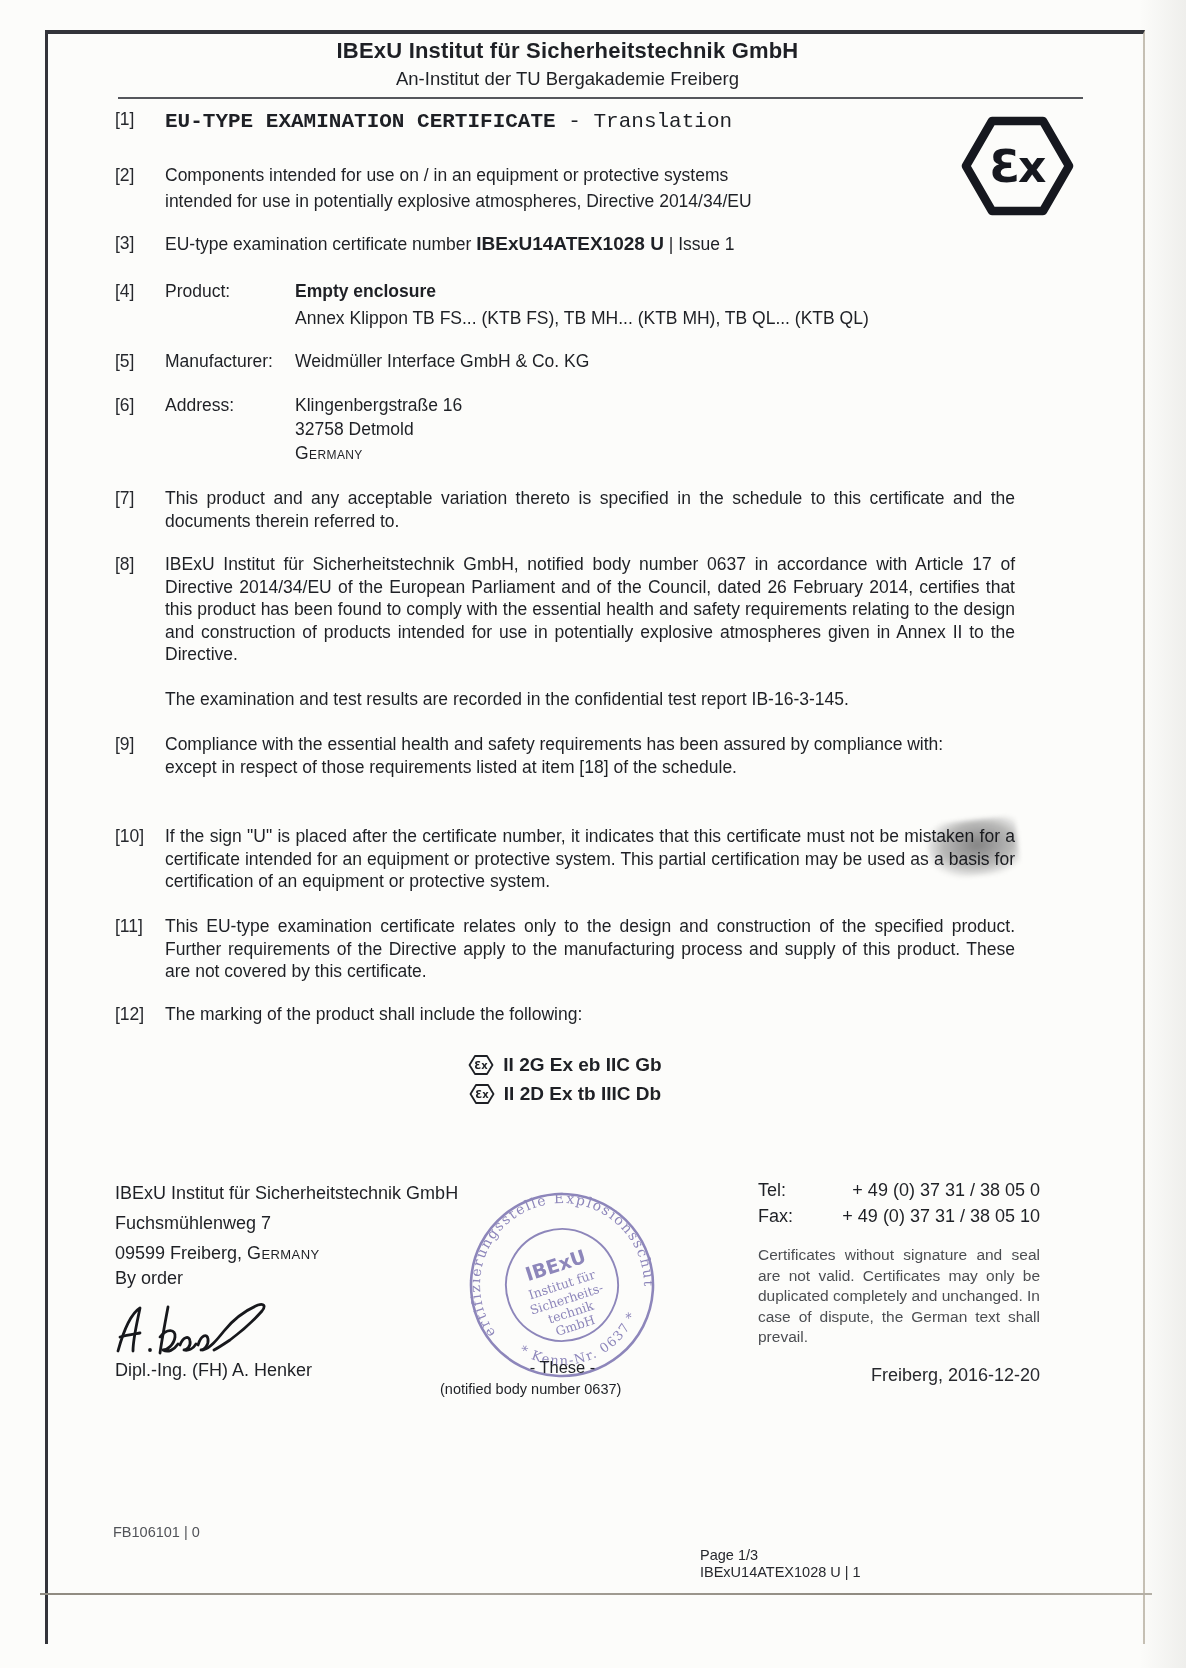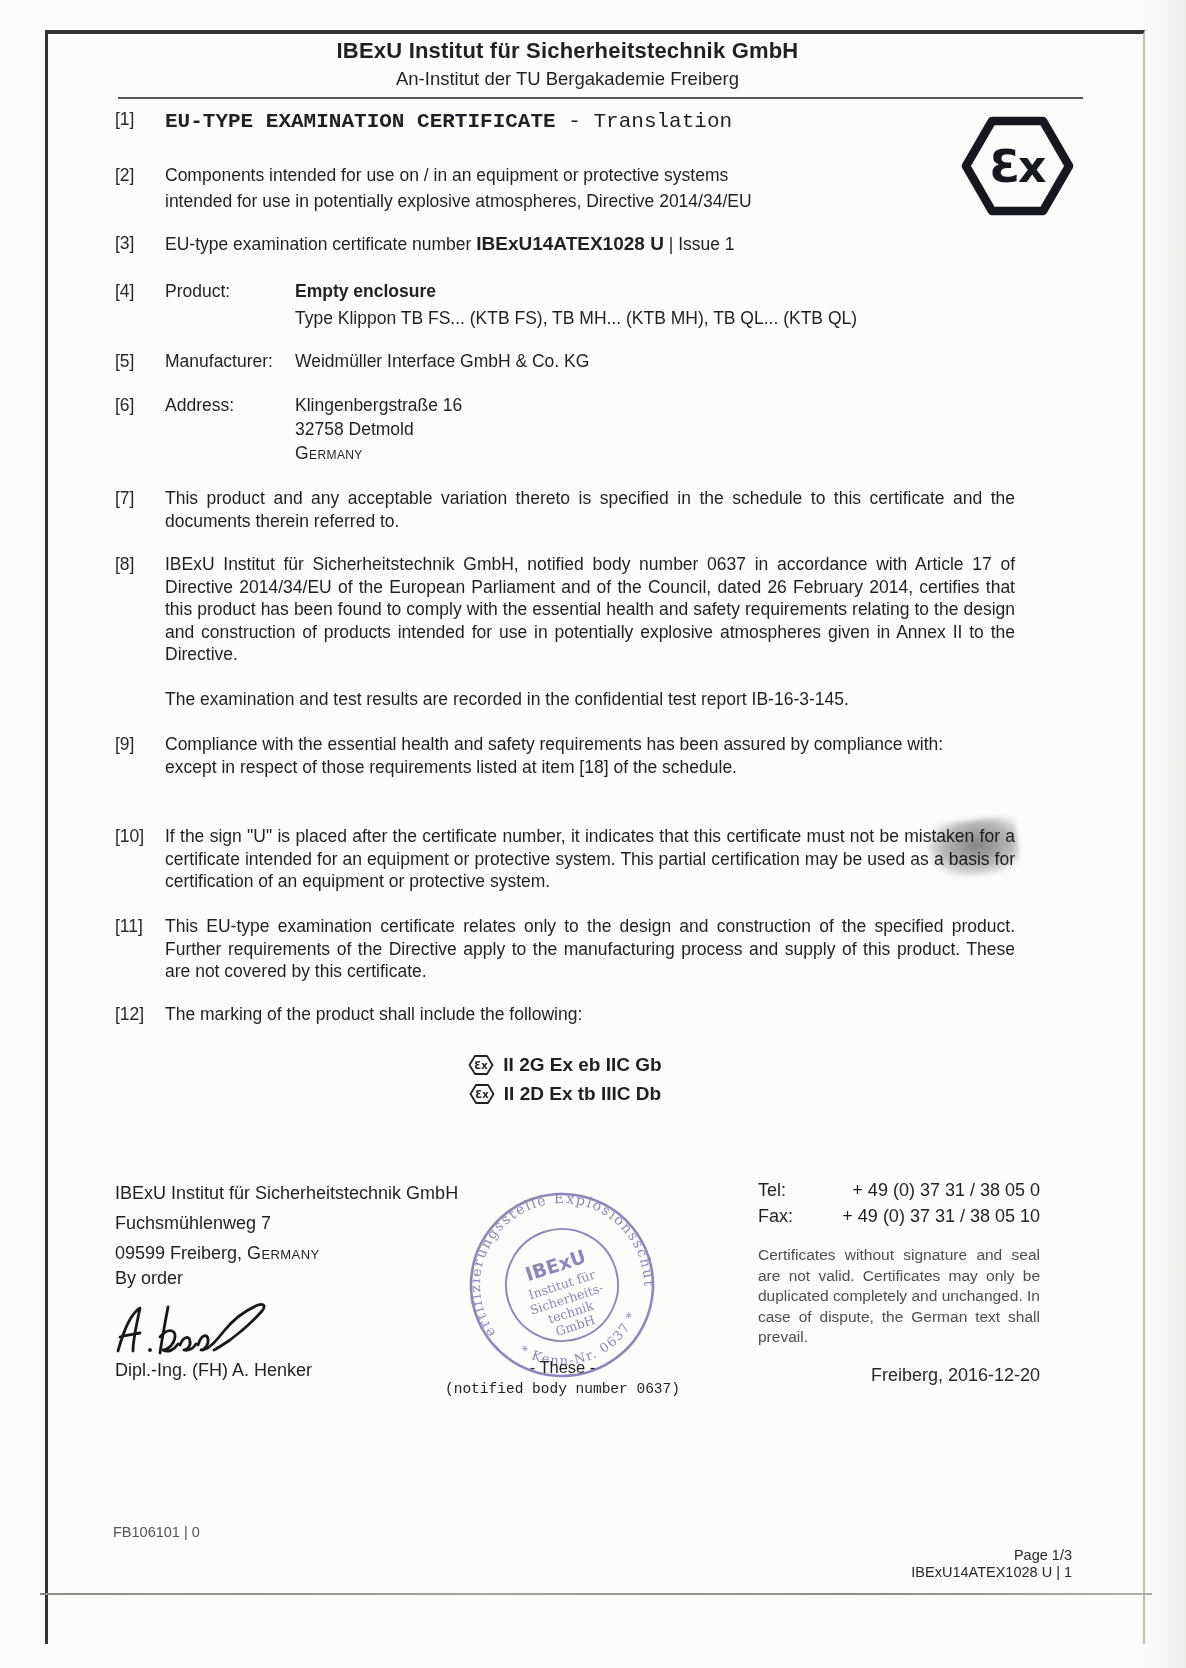--- a/index.html
+++ b/index.html
@@ -64,24 +64,24 @@
 
   .c-right{position:absolute;left:758px;top:1177px;width:282px;}
   .tf-row{display:flex;font-size:18px;line-height:26px;}
   .tf-row .k{flex:none;width:58px;}
   .tf-row .v{flex:1;text-align:right;}
   .notice{margin-top:16px;font-size:15.5px;line-height:20.5px;text-align:justify;color:#4c4e52;}
   .place-date{margin-top:17px;font-size:18px;text-align:right;color:#26282d;}
 
   .seal-svg{position:absolute;left:467px;top:1190px;opacity:.88;}
   .seal-cap{position:absolute;left:455px;top:1358px;width:215px;text-align:center;font-size:16.5px;}
-  .seal-cap2{position:absolute;left:440px;top:1381px;width:245px;text-align:center;font-size:14.5px;font-family:Liberation Mono, monospace;}
+  .seal-cap2{position:absolute;left:440px;top:1381px;width:245px;font-size:14.5px;}
 
   .f-left{position:absolute;left:113px;top:1524px;font-size:14.5px;color:#515358;}
-  .f-right{position:absolute;left:700px;top:1547px;width:372px;text-align:right;font-size:14.5px;line-height:17px;color:#26282d;}
+  .f-right{position:absolute;left:700px;top:1547px;width:372px;font-size:14.5px;line-height:17px;color:#26282d;}
   .f-rule{position:absolute;left:40px;top:1593px;width:1112px;height:2px;
           background:linear-gradient(90deg,#8f8a80,#a7a299 40%,#8f8a80 75%,#b5b0a6);}
 
   .smudge{
     position:absolute;left:928px;top:820px;width:90px;height:56px;
     background:radial-gradient(ellipse at 55% 45%, rgba(12,12,14,.5) 0%, rgba(12,12,14,.28) 50%, rgba(12,12,14,0) 78%);
     filter:blur(2px);transform:rotate(-6deg);
     pointer-events:none;
   }
   .scan-shade{position:absolute;right:0;top:0;width:46px;height:100%;
@@ -120,21 +120,21 @@
     <div class="num">[3]</div>
     <div class="bdy"><span>EU-type examination certificate number </span><span class="cert">IBExU14ATEX1028 U</span> <span>| Issue 1</span></div>
   </div>
 
   <div class="sec s4">
     <div class="num">[4]</div>
     <div class="bdy kv">
       <div class="k">Product:</div>
       <div class="v">
         <div class="b">Empty enclosure</div>
-        <div>Type Klippon TB FS... (KTB FS), TB MH... (KTB MH), TB QL... (KTB QL)</div>
+        <div>Annex Klippon TB FS... (KTB FS), TB MH... (KTB MH), TB QL... (KTB QL)</div>
       </div>
     </div>
   </div>
 
   <div class="sec s5">
     <div class="num">[5]</div>
     <div class="bdy kv">
       <div class="k">Manufacturer:</div>
       <div class="v">Weidmüller Interface GmbH &amp; Co. KG</div>
     </div>

